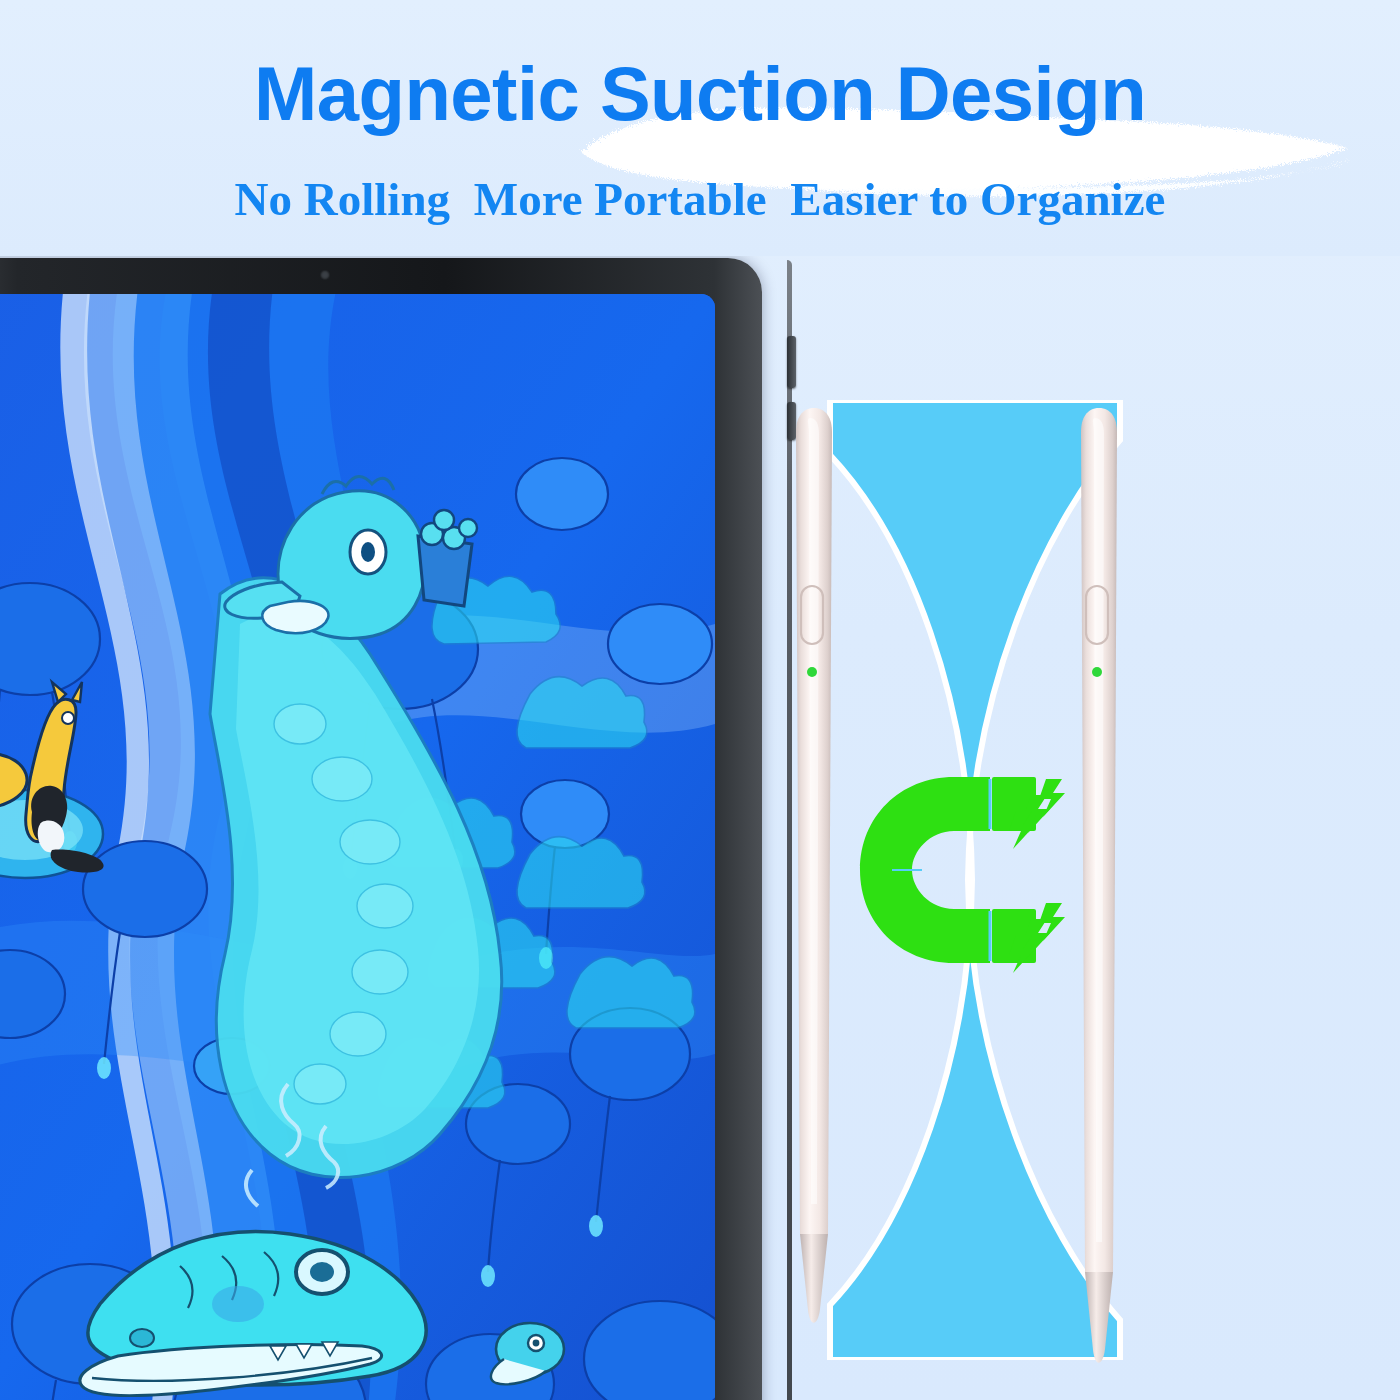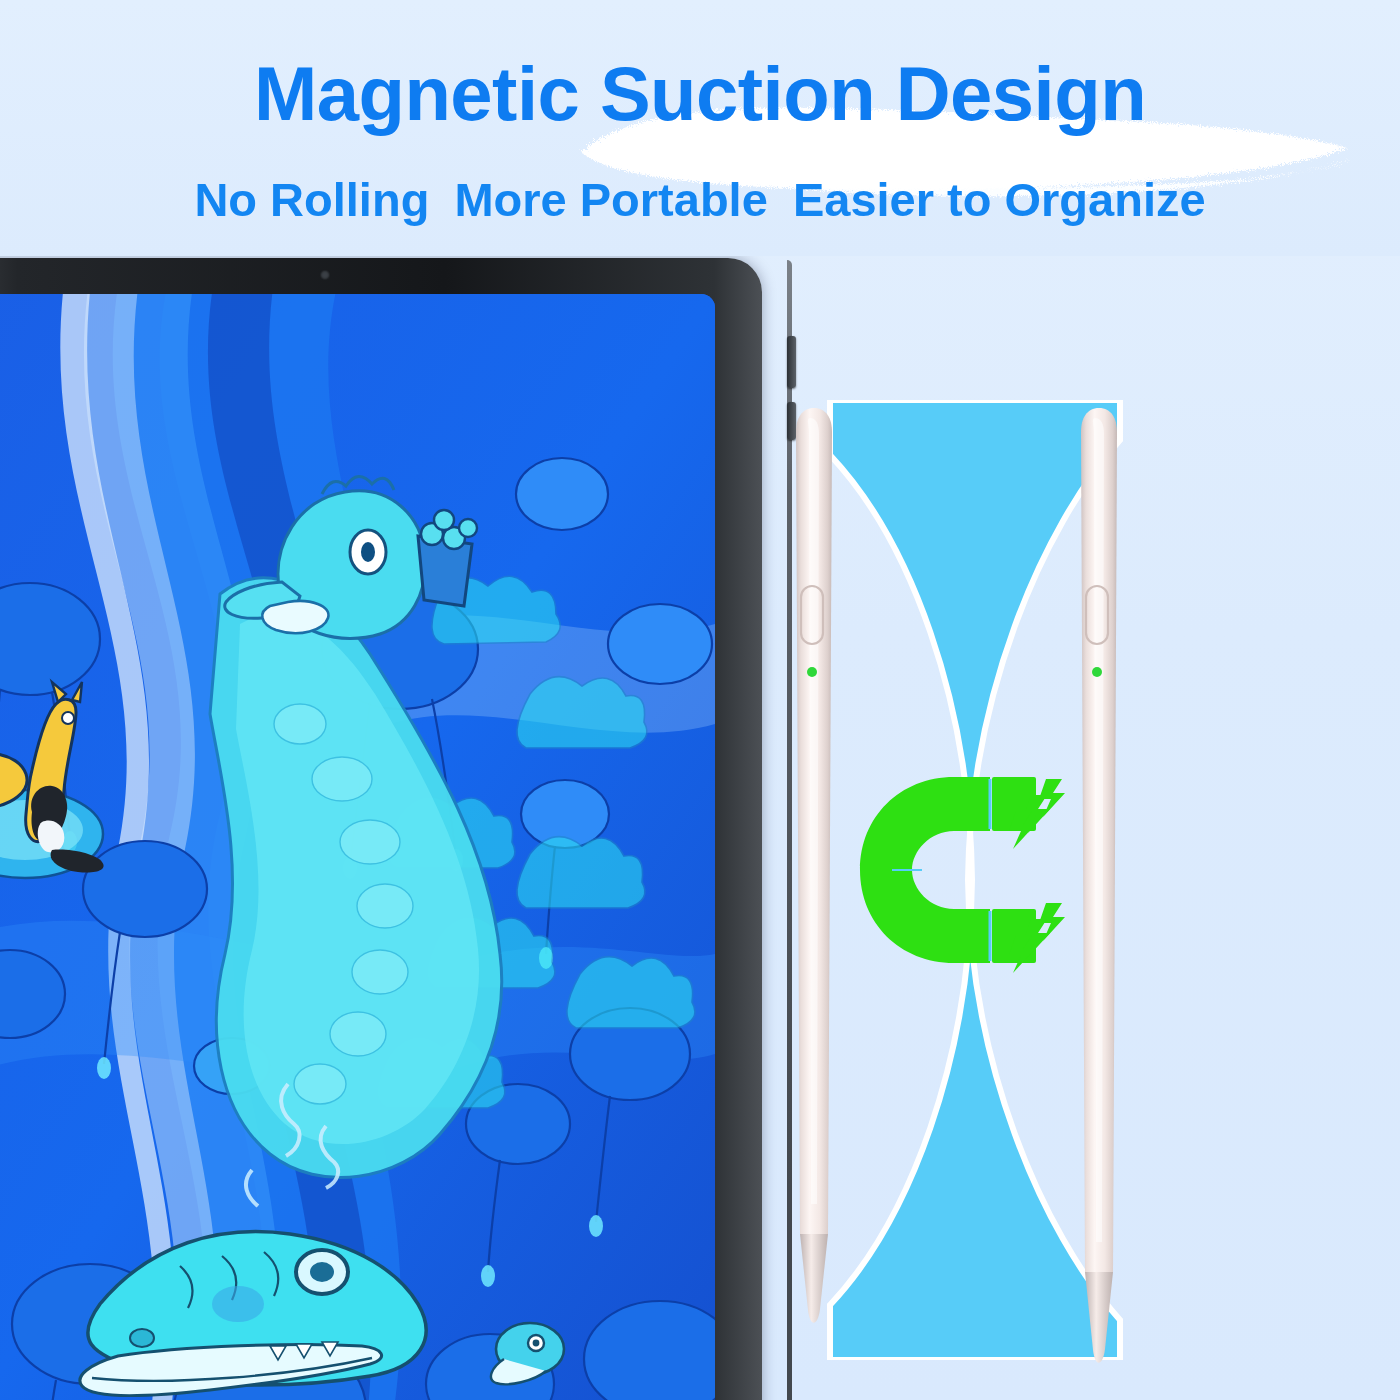--- a/index.html
+++ b/index.html
@@ -13,21 +13,21 @@
          background:linear-gradient(180deg,#e4f0fe 0%,#dcebfd 45%,#d9e9fd 100%);}
 
   
   .header{position:absolute;left:0;top:0;width:1400px;height:256px;z-index:40;
           background:linear-gradient(180deg,#e2effe 0%,#dcebfd 100%);overflow:hidden;}
   .brush{position:absolute;left:565px;top:96px;width:790px;height:108px;pointer-events:none;}
   .title{position:absolute;left:0;top:56px;width:1400px;text-align:center;
          font-size:76px;font-weight:bold;color:#0e7cf1;letter-spacing:-0.5px;
          line-height:1;white-space:nowrap;}
   .subtitle{position:absolute;left:0;top:176px;width:1400px;text-align:center;
-            font-size:47px;font-weight:bold;color:#1386f2;line-height:1;white-space:nowrap;}
+            font-size:47px;font-weight:bold;color:#1386f2;line-height:1;white-space:nowrap;font-family:Liberation Serif, serif;}
   .subtitle span{padding:0 6px;}
 
   
   .tablet{position:absolute;left:-30px;top:258px;width:822px;height:1160px;z-index:10;}
   .tablet-body{position:absolute;left:0;top:0;width:792px;height:1160px;
       background:linear-gradient(90deg,#34383c 0%,#23262a 6%,#15171a 60%,#2e3236 94%,#4c5055 100%);
       border-radius:0 34px 0 0;
       box-shadow:0 0 14px rgba(20,30,60,.35);}
   .tablet-hl{position:absolute;right:0;top:2px;width:5px;height:1158px;
       background:linear-gradient(180deg,#7b8188,#5c6168 20%,#43484e 80%);border-radius:0 34px 0 0;}

